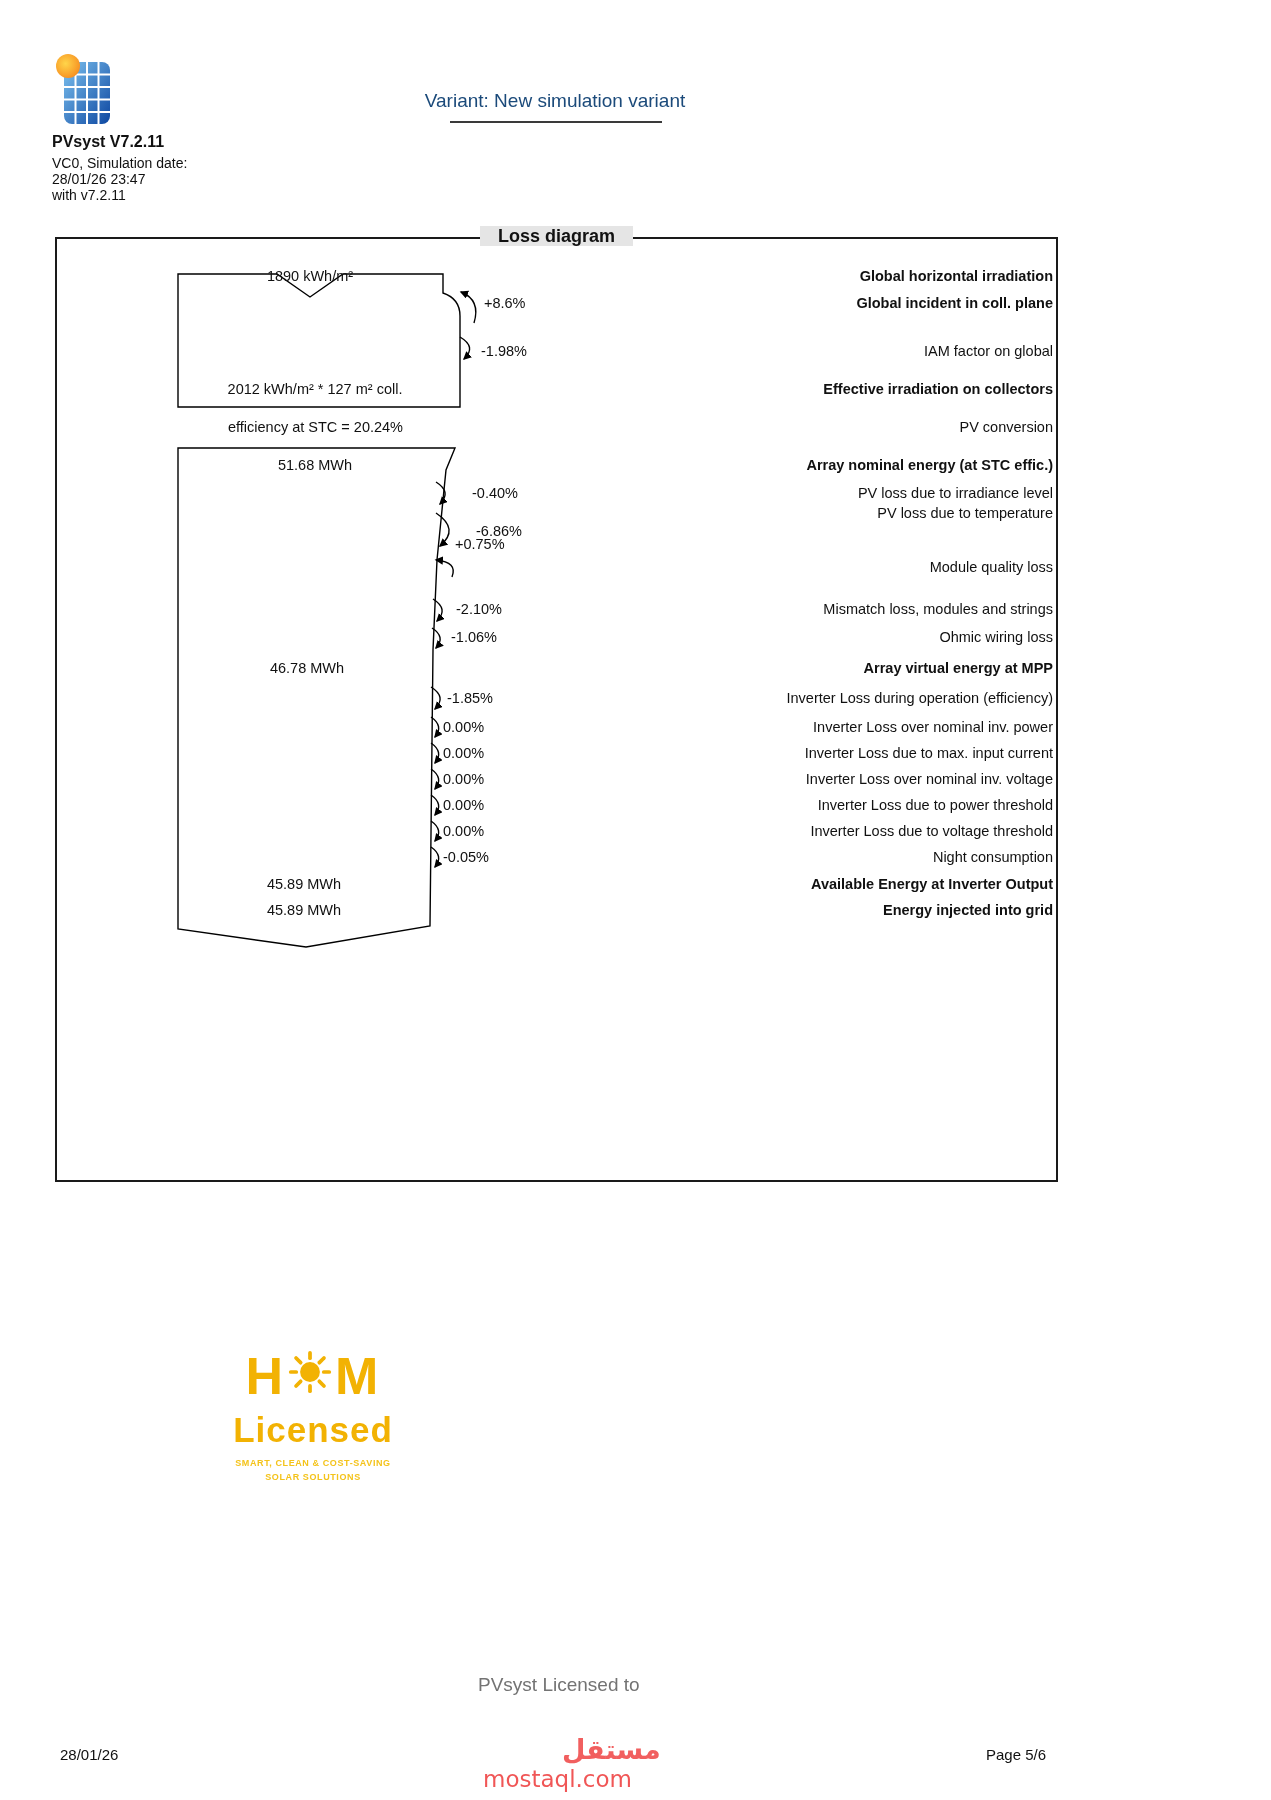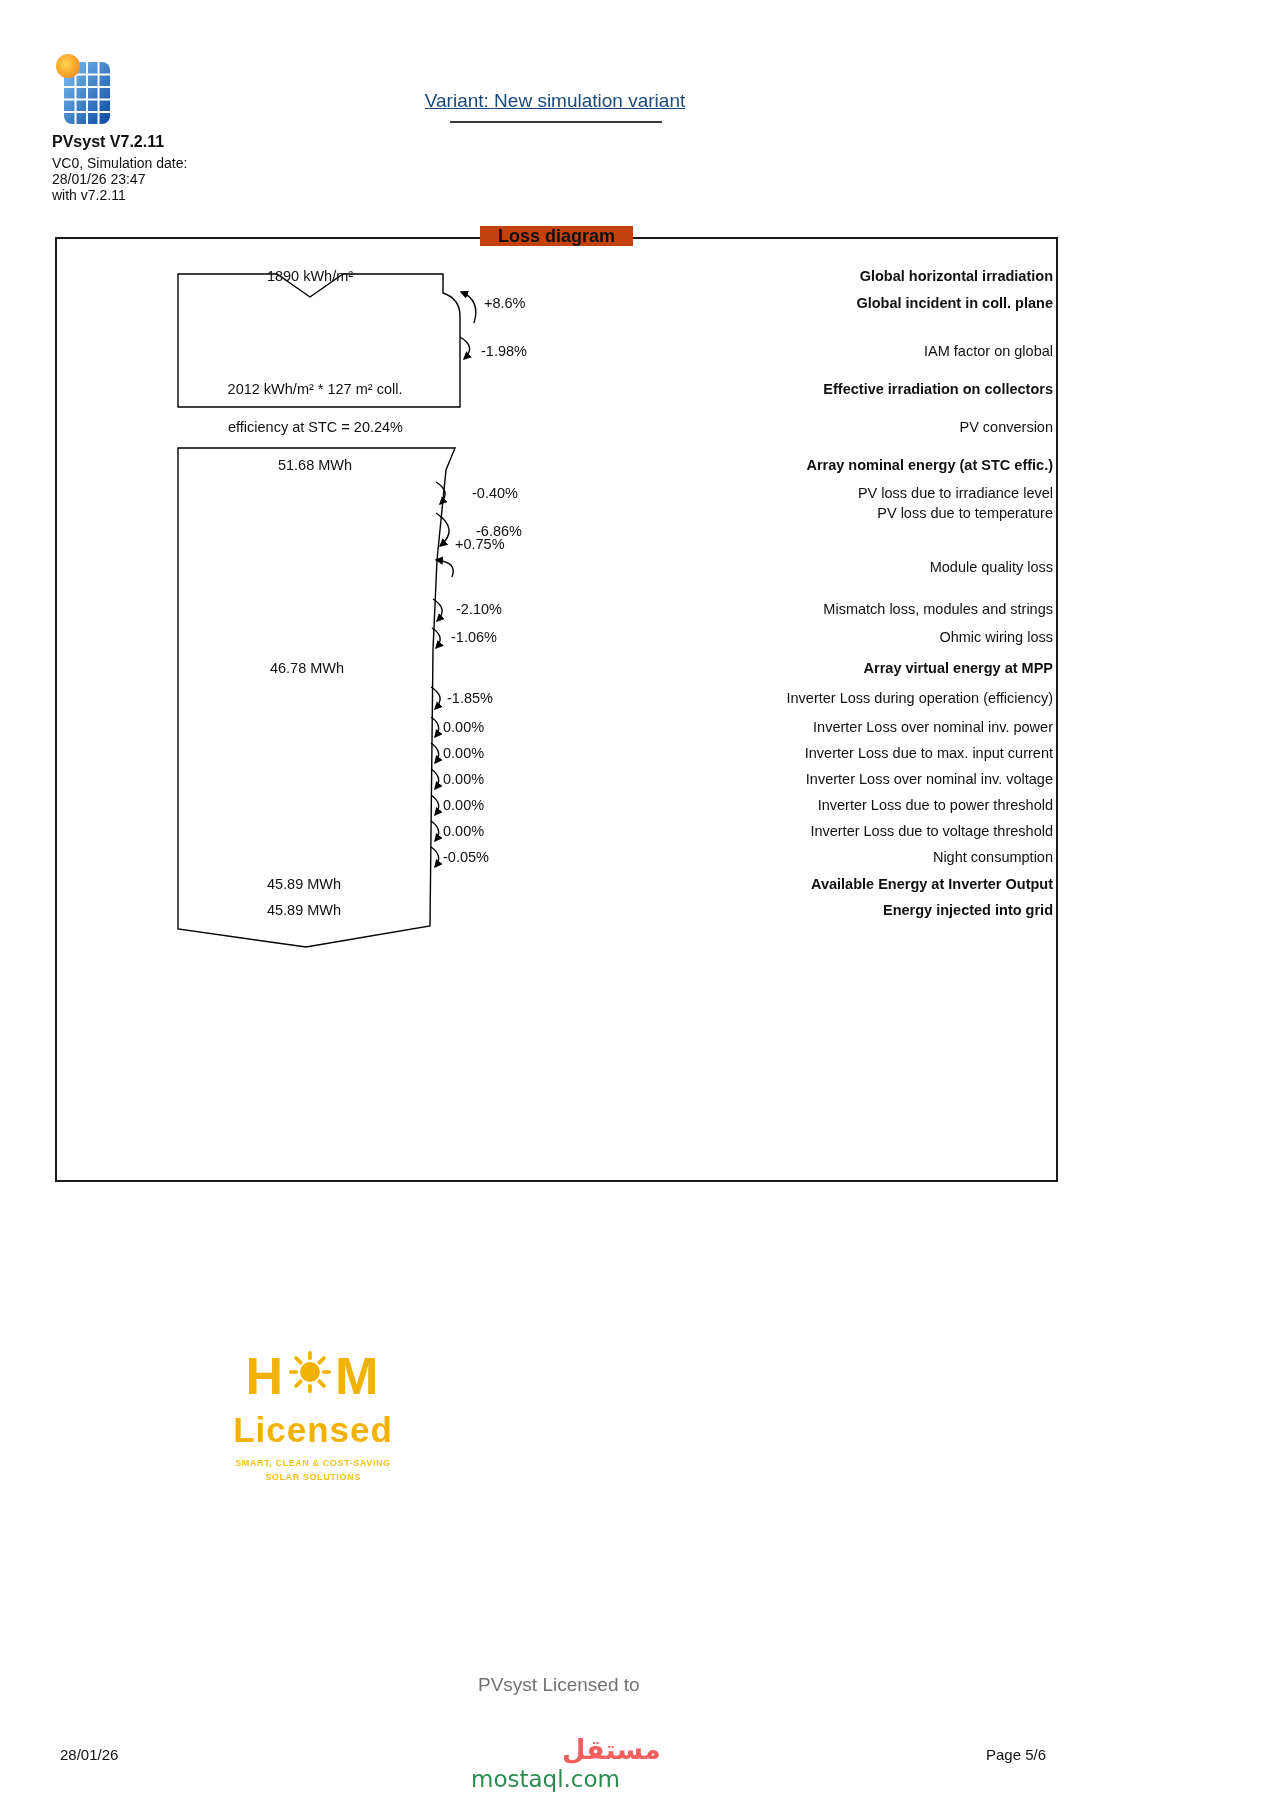--- a/index.html
+++ b/index.html
@@ -3,46 +3,46 @@
 <meta charset="utf-8">
 <style>
   html,body{margin:0;padding:0;background:#fff;}
   .page{position:relative;width:1271px;height:1800px;background:#fff;overflow:hidden;
         font-family:"Liberation Sans",sans-serif;color:#111;}
   
   .pv-logo{position:absolute;left:54px;top:50px;}
   .proj-title{position:absolute;left:55px;top:50px;width:1000px;text-align:center;
               font-size:23px;color:#1b4a7a;}
   .variant{position:absolute;left:55px;top:90px;width:1000px;text-align:center;
-           font-size:19px;color:#1b4a7a;text-decoration:underline;}
+           font-size:19px;color:#1b4a7a;}
   .variant-line{position:absolute;left:450px;top:121px;width:212px;height:2px;background:#3a3a3a;}
   .appname{position:absolute;left:52px;top:133px;font-size:16px;font-weight:bold;}
   .simline{position:absolute;left:52px;font-size:14px;}
   
   .box{position:absolute;left:55px;top:237px;width:999px;height:941px;border:2px solid #1a1a1a;}
   .boxtitle{position:absolute;left:0;right:0;top:-13px;text-align:center;}
-  .boxtitle span{background:#c2410c;padding:0 18px;font-size:18px;font-weight:bold;}
+  .boxtitle span{background:#e5e5e5;padding:0 18px;font-size:18px;font-weight:bold;}
   .shapes{position:absolute;left:0;top:0;width:1271px;height:1800px;pointer-events:none;}
   .val,.lbl{position:absolute;font-size:14.5px;white-space:nowrap;}
   .val.c{text-align:center;}
   .lbl{left:623px;width:430px;text-align:right;}
   .b{font-weight:bold;}
   
   .shamsak{position:absolute;left:223px;top:1350px;width:180px;text-align:center;color:#f2b203;}
   .hom{display:flex;align-items:center;justify-content:center;gap:3px;
        font-size:52px;font-weight:bold;letter-spacing:2px;line-height:1;}
   .sname{font-size:35px;font-weight:bold;letter-spacing:1px;margin-top:8px;}
   .stag{font-size:9px;font-weight:bold;letter-spacing:.6px;line-height:1.6;color:#f4c31a;margin-top:6px;}
   
   .f-date{position:absolute;left:60px;top:1746px;font-size:15px;}
   .f-lic{position:absolute;left:478px;top:1674px;font-size:19px;color:#737373;}
   .f-page{position:absolute;top:1746px;right:225px;font-size:15px;}
   .wm-ar{position:absolute;left:562px;top:1734px;font-size:27px;font-weight:bold;
          color:#ef4444;opacity:.85;font-family:"DejaVu Sans",sans-serif;}
-  .wm-la{position:absolute;left:471px;top:1766px;font-size:23px;color:#15803d;opacity:.9;
+  .wm-la{position:absolute;left:483px;top:1766px;font-size:23px;color:#ef4444;opacity:.9;
          font-family:"DejaVu Sans",sans-serif;}
 </style>
 </head>
 <body>
 
 <div class="page">
 
   <div class="pv-logo">
     <svg width="62" height="82" viewBox="0 0 62 82">
       <defs>

